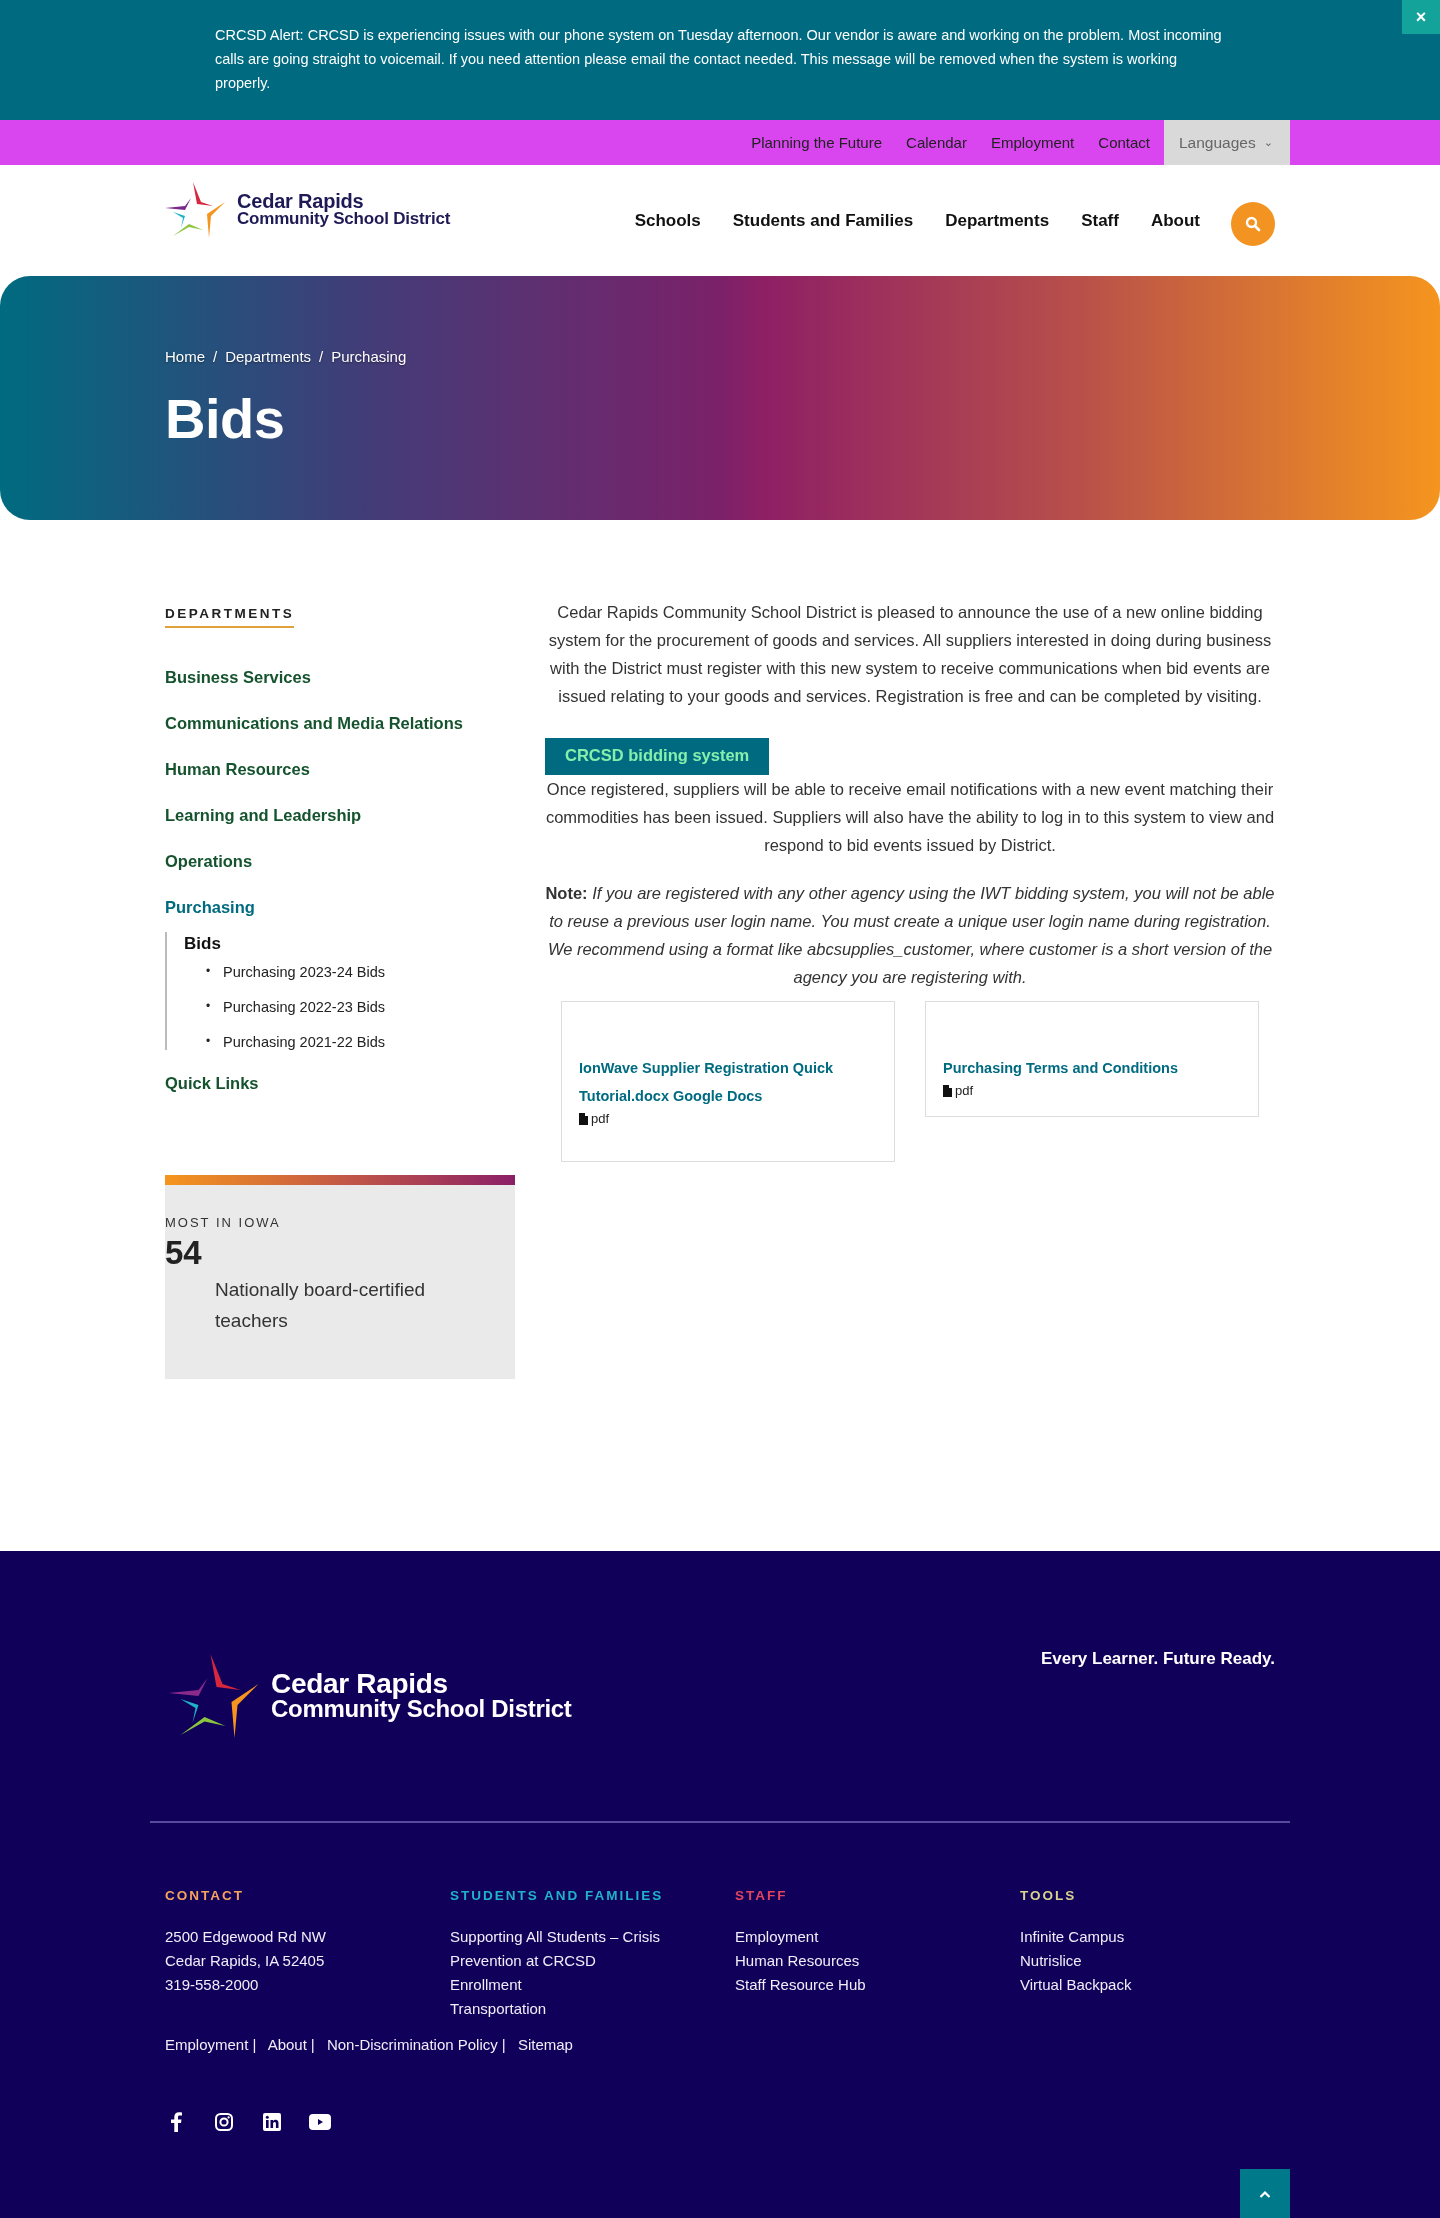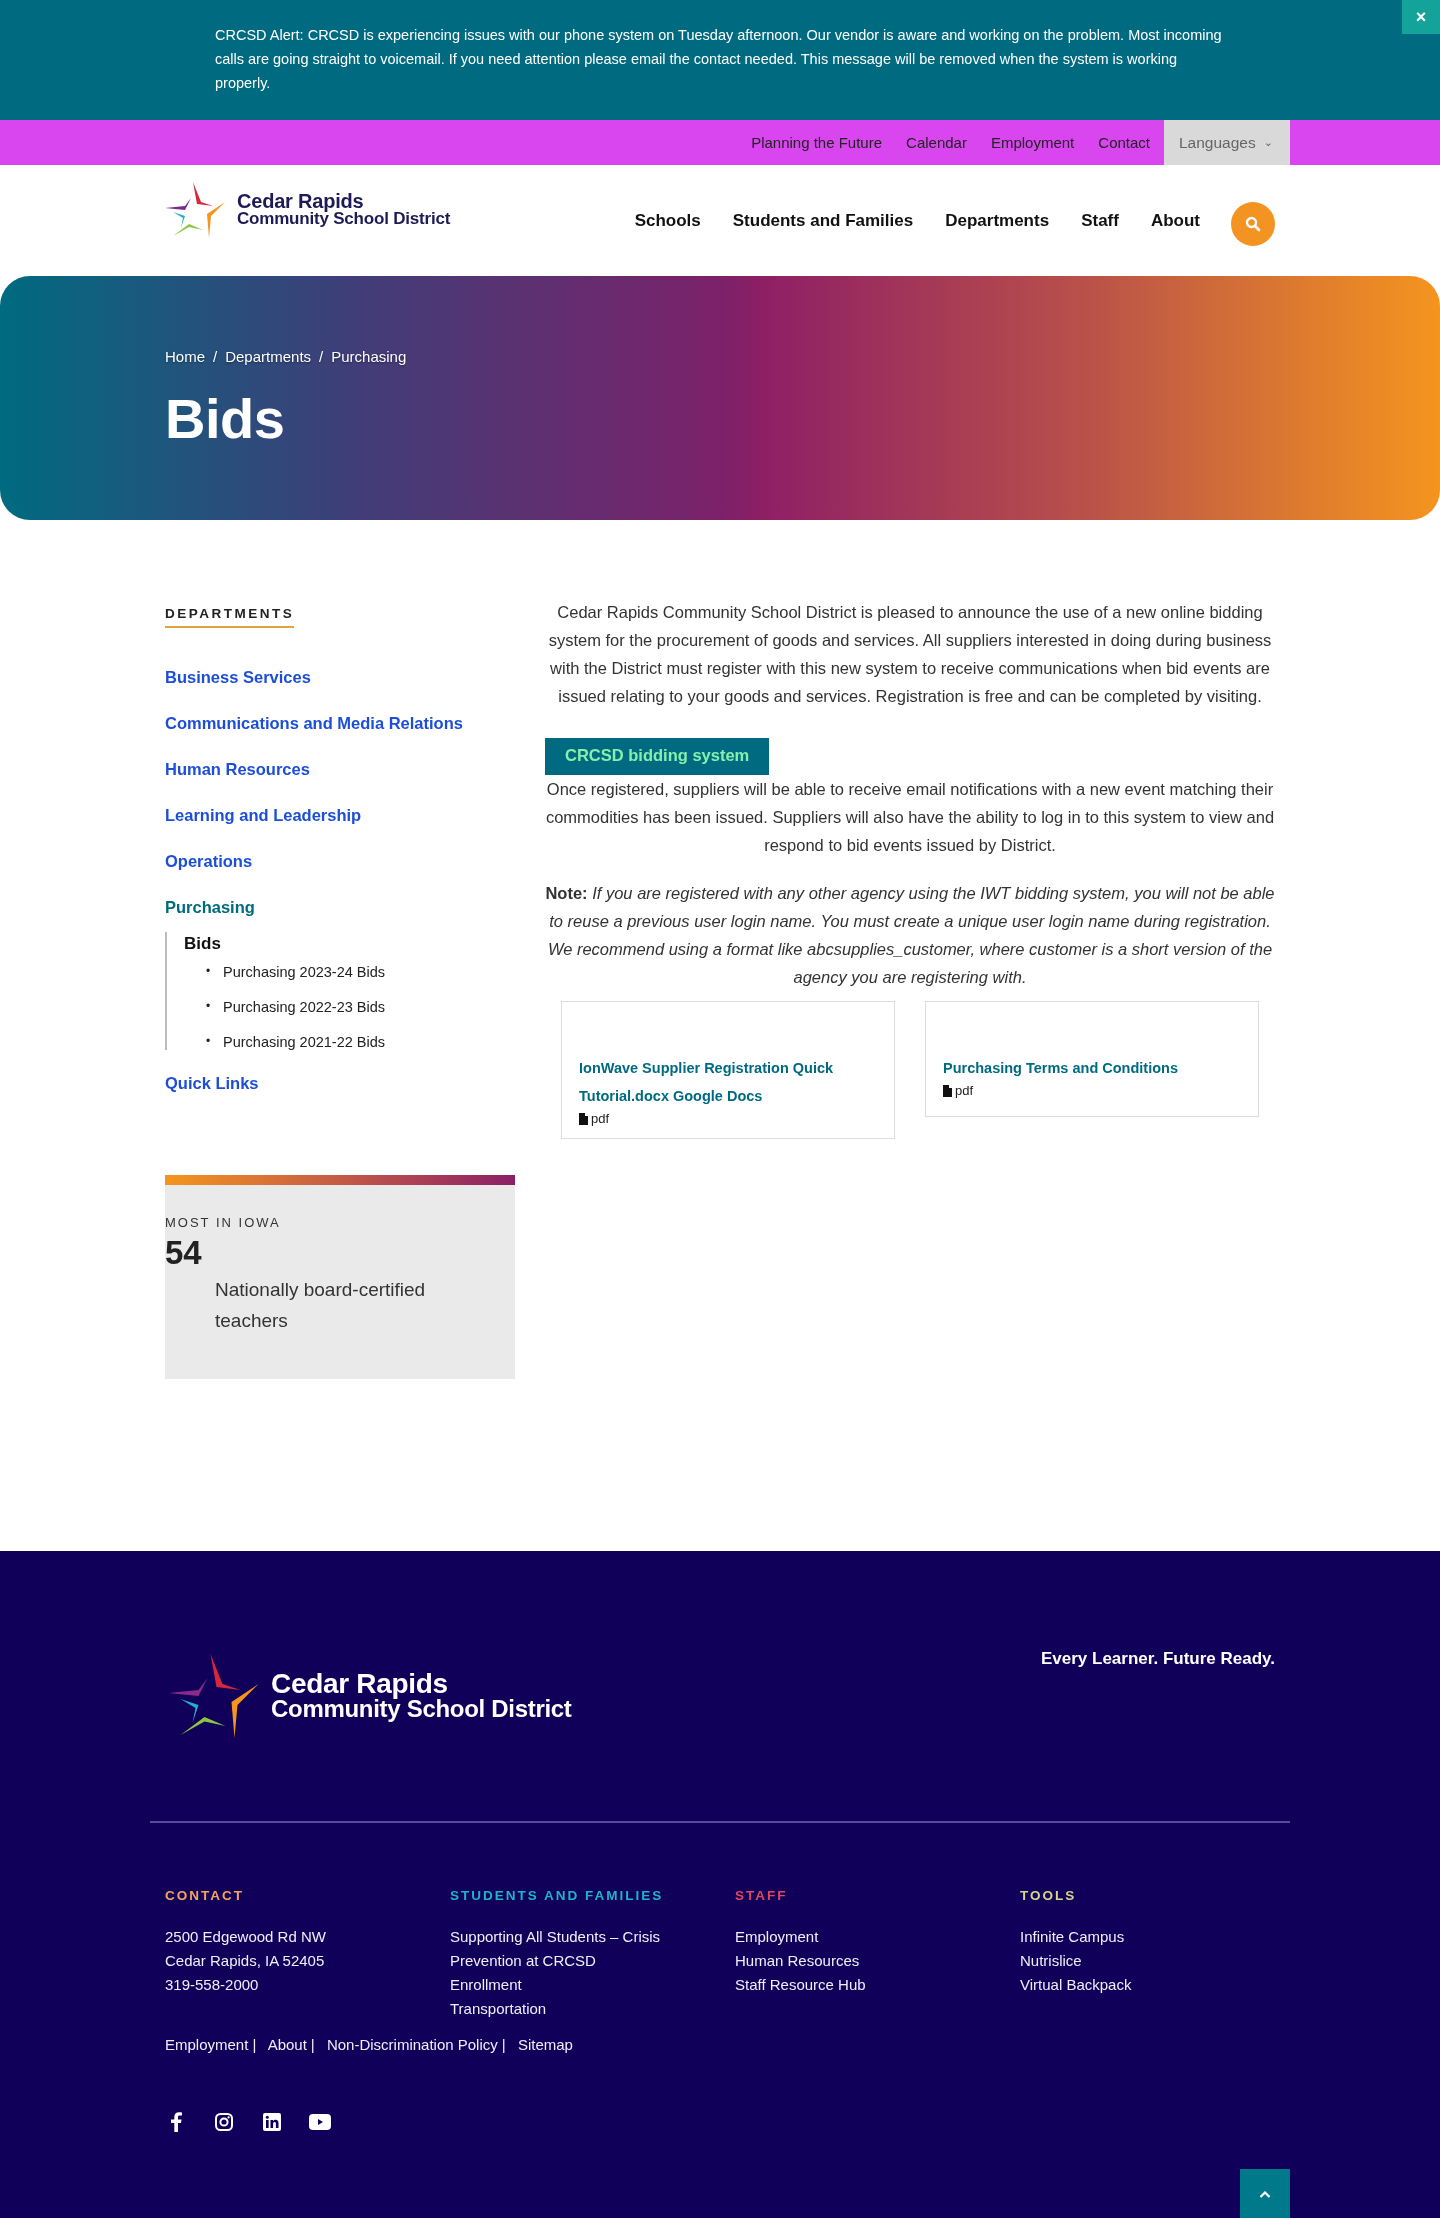--- a/index.html
+++ b/index.html
@@ -33,21 +33,21 @@
   .hero { height: 244px; position: relative; background: linear-gradient(90deg, #006b80 0%, #413d78 25%, #7b2169 50%, #8e1f65 53%, #b8504a 75%, #f5951e 100%); border-radius: 30px; }
   .breadcrumb { position: absolute; left: 165px; top: 72px; font-size: 15px; color: #fff; text-shadow: 0 1px 2px rgba(0,0,0,.4); }
   .breadcrumb .sep { margin: 0 8px; }
   .hero h1 { position: absolute; left: 165px; top: 110px; font-size: 56px; color: #fff; font-weight: bold; letter-spacing: -0.5px; }
 
   
   .main { position: relative; height: 1031px; }
   .sidebar { position: absolute; left: 165px; top: 84px; width: 350px; }
   .side-title { display: inline-block; font-size: 13.5px; font-weight: bold; letter-spacing: 2.5px; color: #222; padding-bottom: 5px; border-bottom: 2px solid #e0a23b; }
   .side-list { margin-top: 40px; }
-  .side-list a { display: block; font-size: 16.5px; font-weight: bold; color: #1d4ed8; margin-bottom: 27px; }
+  .side-list a { display: block; font-size: 16.5px; font-weight: bold; color: #14532d; margin-bottom: 27px; }
   .side-list a.active { color: #006b80; }
   .sub { margin-top: -12px; border-left: 2px solid #bbb; padding: 0 0 0 17px; margin-bottom: 24px; }
   .sub .sub-title { font-size: 17px; font-weight: bold; color: #111; padding-top: 2px; }
   .sub ul { list-style: none; margin-top: 10px; padding-left: 22px; }
   .sub li { font-size: 14.5px; color: #222; margin-bottom: 19px; position: relative; padding-left: 17px; }
   .sub li::before { content: "•"; position: absolute; left: 0; top: 0; font-size: 12px; }
   .sub li:last-child { margin-bottom: 8px; }
   .side-list a.quick { margin-bottom: 0; }
 
   .stat-card { position: absolute; left: 165px; top: 655px; width: 350px; height: 204px; background: #eaeaea; }
@@ -58,21 +58,21 @@
 
   .content { position: absolute; left: 545px; top: 78px; width: 730px; }
   .content p { font-size: 16.5px; line-height: 28px; color: #333; text-align: center; }
   .cta { display: inline-block; margin-top: 28px; background: #006b80; color: #86efac; font-size: 16.5px; font-weight: bold; padding: 8px 20px 10px; cursor: pointer; }
   .p2 { margin-top: 0; }
   .note { margin-top: 20px; }
   .note em { font-style: italic; }
   .resources-title { margin-top: 60px; font-size: 34px; font-weight: bold; color: #222; letter-spacing: -0.5px; }
   .cards { margin-top: 10px; position: relative; height: 150px; }
   .card { position: absolute; top: 0; width: 334px; border: 1px solid #ddd; background: #fff; padding: 52px 17px 18px; }
-  .card.c1 { left: 16px; height: 138px; }
+  .card.c1 { left: 16px; height: 161px; }
   .card.c2 { left: 380px; height: 116px; }
   .card a { font-size: 14.5px; font-weight: bold; color: #006b80; line-height: 28px; display: block; }
   .file { margin-top: 1px; font-size: 13px; color: #222; display: flex; align-items: center; gap: 3px; }
   .file-icon { width: 9px; height: 12px; background: #111; position: relative; display: inline-block; }
   .file-icon::after { content: ""; position: absolute; right: 0; top: 0; border-left: 3px solid #fff; border-bottom: 3px solid #fff; border-top: 0; border-right: 0; }
 
   
   .footer { position: relative; height: 668px; background: #11005a; color: #fff; }
   .f-logo { position: absolute; left: 165px; top: 100px; display: flex; align-items: center; }
   .f-logo-text { margin-left: 6px; font-size: 28px; line-height: 25px; font-weight: bold; color: #fff; letter-spacing: -0.3px; }

